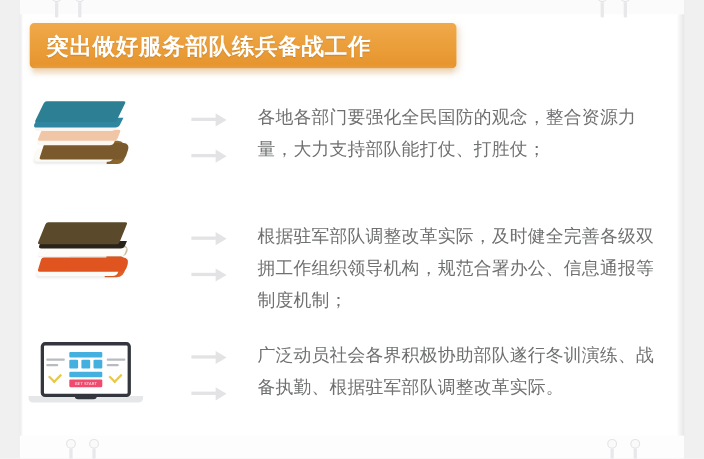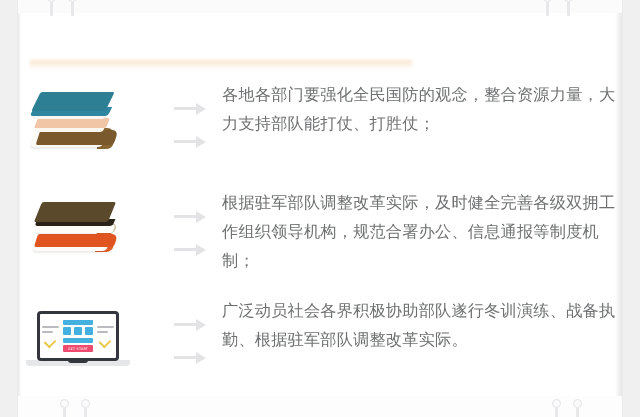--- a/index.html
+++ b/index.html
@@ -183,21 +183,21 @@
   .text-cell {
     flex: 1;
     padding-right: 22px;
     padding-top: 8px;
   }
   .para {
     color: #6f7071;
     font-size: 16.2px;
     line-height: 29px;
     letter-spacing: 0.2px;
-    margin: 0;
+    margin: 12px;
     font-family: "DejaVu Sans", "Liberation Sans", sans-serif;
   }
 
   
   .books { position: relative; width: 112px; height: 72px; }
   .bk { position: absolute; }
 
   .bk1-top {
     left: 12px; top: 4px; width: 74px; height: 19px;
     background: #2d7f94;
@@ -350,20 +350,23 @@
   </div>
   <div class="pin bottom" style="left:552px; top:399px;">
     <div class="head"></div>
       <div class="stem"></div>
   </div>
   <div class="pin bottom" style="left:573px; top:399px;">
     <div class="head"></div>
       <div class="stem"></div>
   </div>
 
+  <div class="banner">
+    <div class="banner-text">突出做好服务部队练兵备战工作</div>
+  </div>
   <div class="banner-underglow"></div>
 
   <div class="rows">
 
     <div class="row">
       <div class="icon-cell">
         <div class="books">
           <div class="bk bk1-bot-spine"></div>
           <div class="bk bk1-bot-pages"></div>
           <div class="bk bk1-bot"></div>

